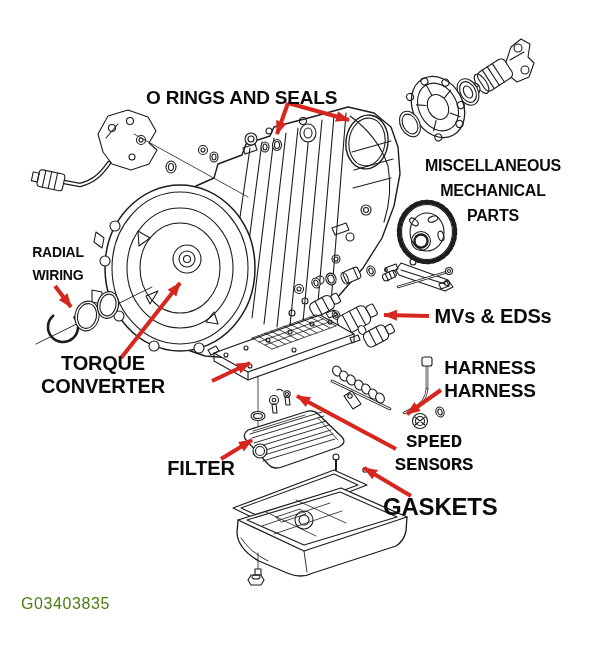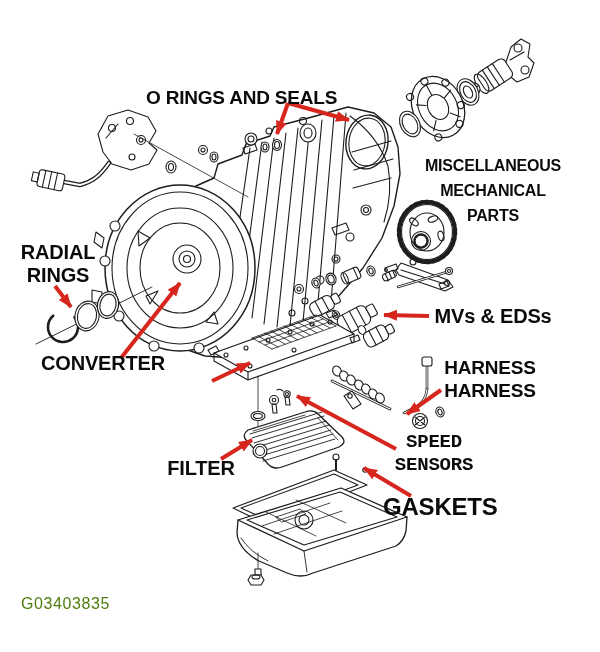--- a/index.html
+++ b/index.html
@@ -3,21 +3,21 @@
 <meta charset="utf-8">
 <style>
   html,body{margin:0;padding:0;background:#ffffff;}
   .stage{position:relative;width:600px;height:652px;background:#ffffff;overflow:hidden;
          font-family:"Liberation Sans",sans-serif;}
   .stage svg{position:absolute;left:0;top:0;}
   .lbl{position:absolute;font-weight:bold;color:#0b0b0b;text-align:center;
        font-size:19px;line-height:23px;letter-spacing:-0.2px;white-space:nowrap;}
   .lb-orings{left:146px;top:86px;width:190px;font-size:19px;}
   .lb-misc{left:399px;top:153px;width:188px;font-size:16px;line-height:25px;}
-  .lb-radial{left:10px;top:241px;width:96px;font-size:20px;line-height:23px;}
+  .lb-radial{left:10px;top:241px;width:96px;font-size:14px;line-height:23px;}
   .lb-torque{left:20px;top:352px;width:166px;font-size:20px;line-height:23px;}
   .lb-mvs{left:430px;top:305px;width:126px;font-size:20px;}
   .lb-valve{left:158px;top:376px;width:96px;font-size:20px;line-height:25px;}
   .lb-wiring{left:434px;top:356px;width:112px;font-size:19px;line-height:23px;}
   .lb-speed{left:377px;top:431px;width:114px;font-size:19px;line-height:23px;font-family:Liberation Mono, monospace;}
   .lb-filter{left:158px;top:457px;width:86px;font-size:20px;}
   .lb-gaskets{left:383px;top:495px;width:104px;font-size:24px;text-align:center;}
   .lb-code{left:21px;top:592px;font-size:16px;font-weight:normal;text-align:left;
            letter-spacing:0.6px;color:#4d7c0f;}
 </style>
@@ -340,24 +340,25 @@
   <div class="lbl lb-orings">O RINGS AND SEALS</div>
 
   <div class="lbl lb-misc">
     <div>MISCELLANEOUS</div>
     <div>MECHANICAL</div>
     <div>PARTS</div>
   </div>
 
   <div class="lbl lb-radial">
     <div>RADIAL</div>
-    <div>RINGS</div>
+    <div>WIRING</div>
   </div>
 
   <div class="lbl lb-torque">
+    <div>TORQUE</div>
     <div>CONVERTER</div>
   </div>
 
   <div class="lbl lb-mvs">MVs &amp; EDSs</div>
 
 
   <div class="lbl lb-wiring">
     <div>HARNESS</div>
     <div>HARNESS</div>
   </div>

